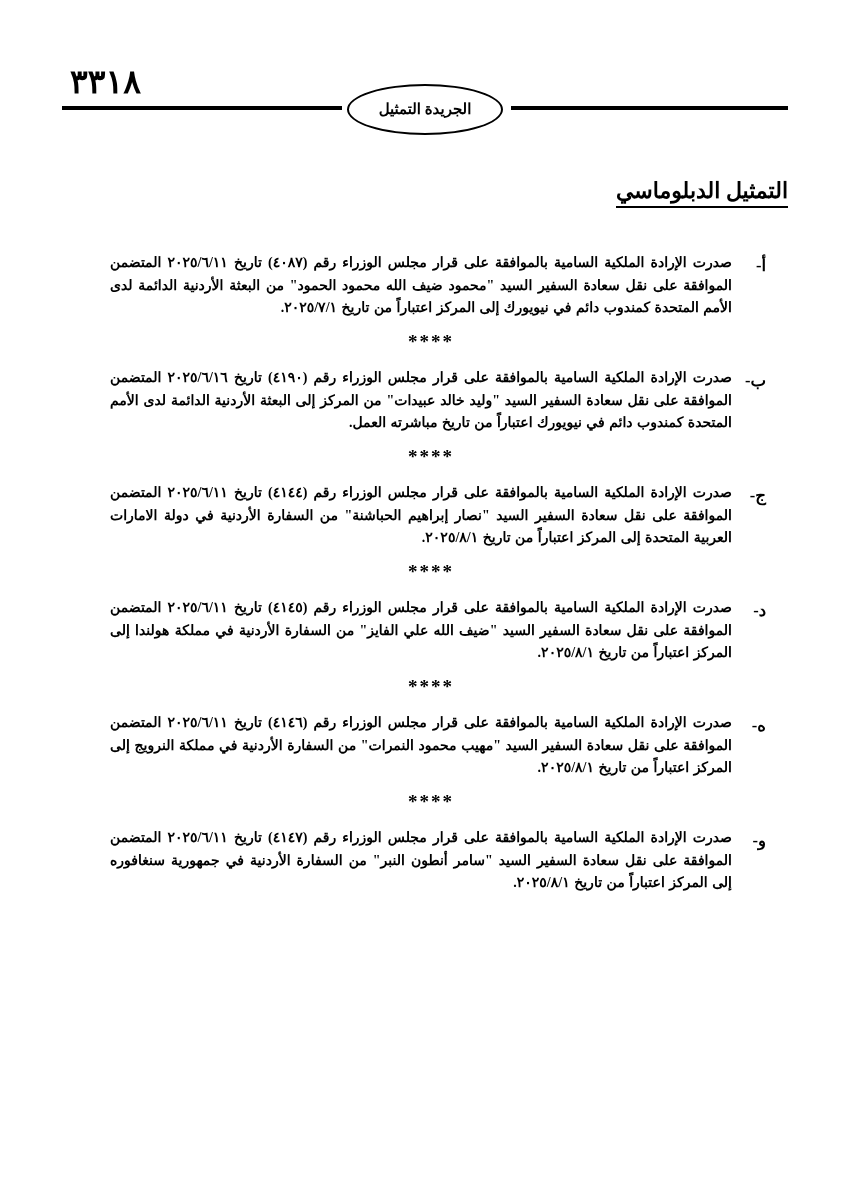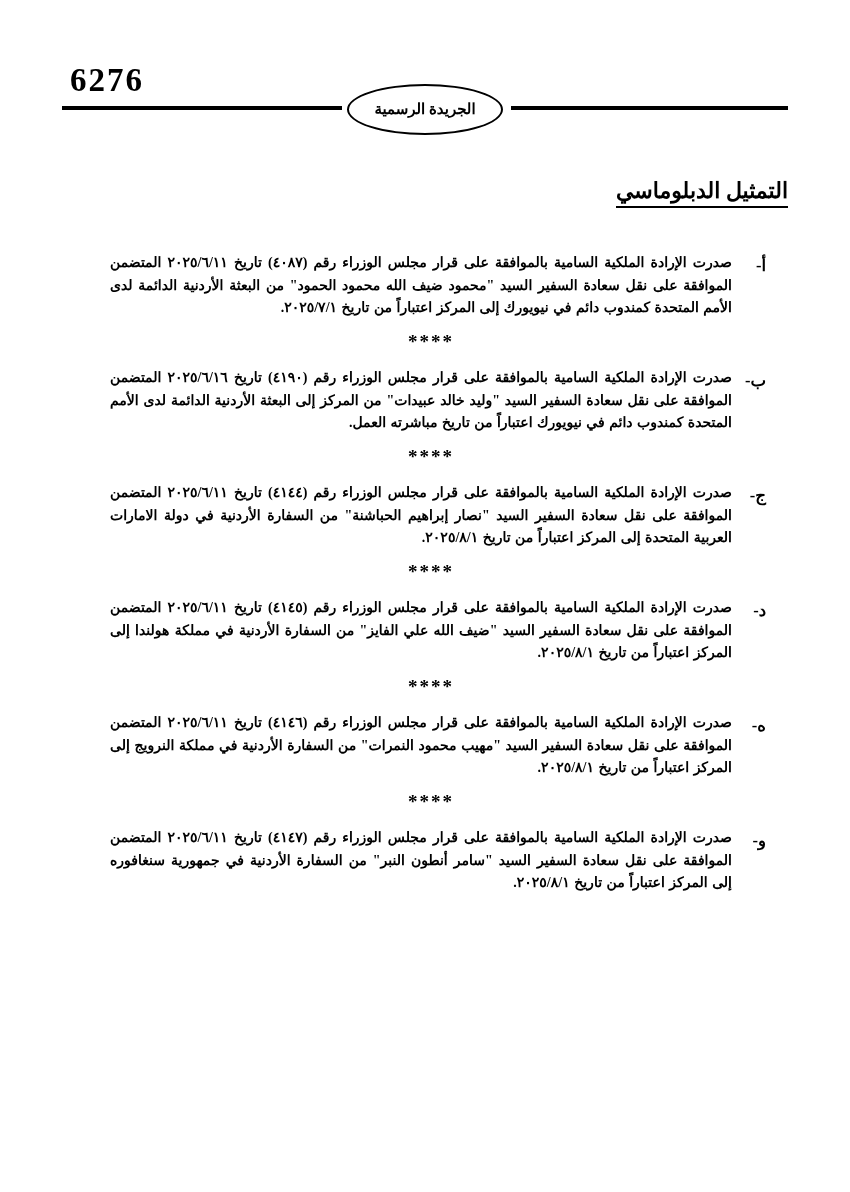--- a/index.html
+++ b/index.html
@@ -130,26 +130,26 @@
     margin: 12px 0 16px 0;
     line-height: 1;
   }
 </style>
 </head>
 <body>
 
 <div class="page">
 
   <div class="header">
-    <div class="page-number">6276</div>
+    <div class="page-number">٣٣١٨</div>
     <div class="rule-wrap">
       <div class="rule-line right"></div>
       <div class="rule-line left"></div>
       <div class="oval">
-        <span>الجريدة الرسمية</span>
+        <span>الجريدة التمثيل</span>
       </div>
     </div>
   </div>
 
   <div class="doc-title">
     <span>التمثيل الدبلوماسي</span>
   </div>
 
   <div class="items">
 

